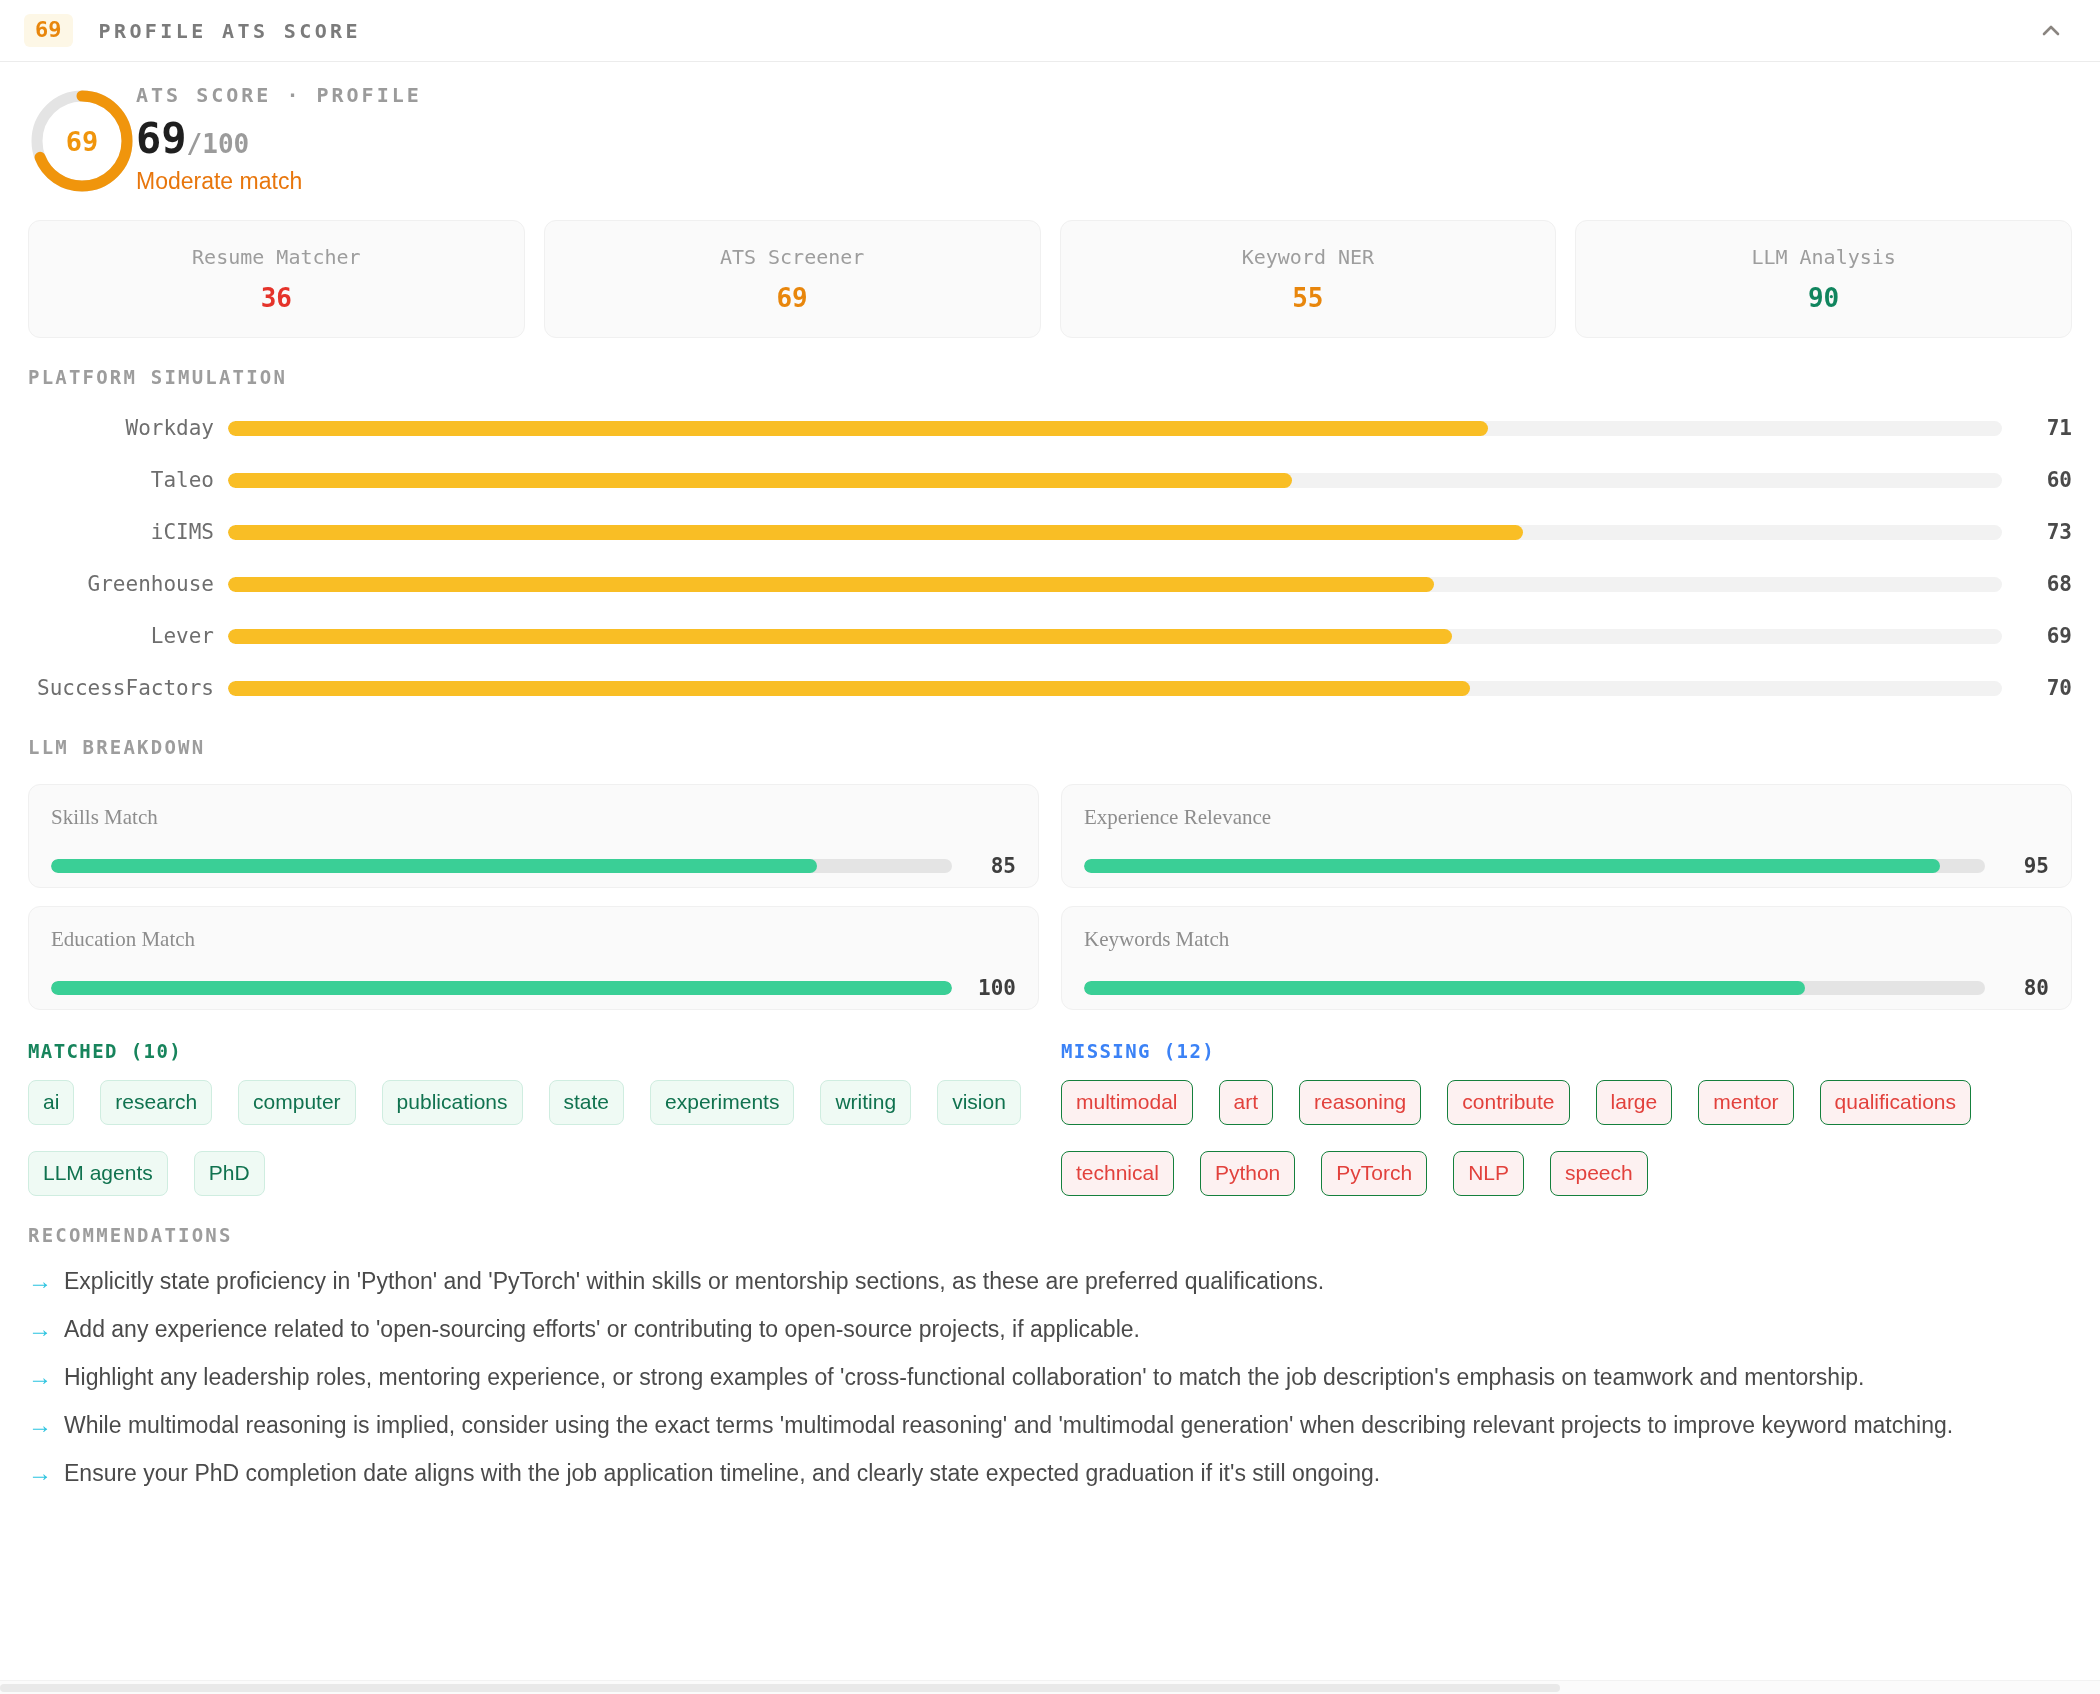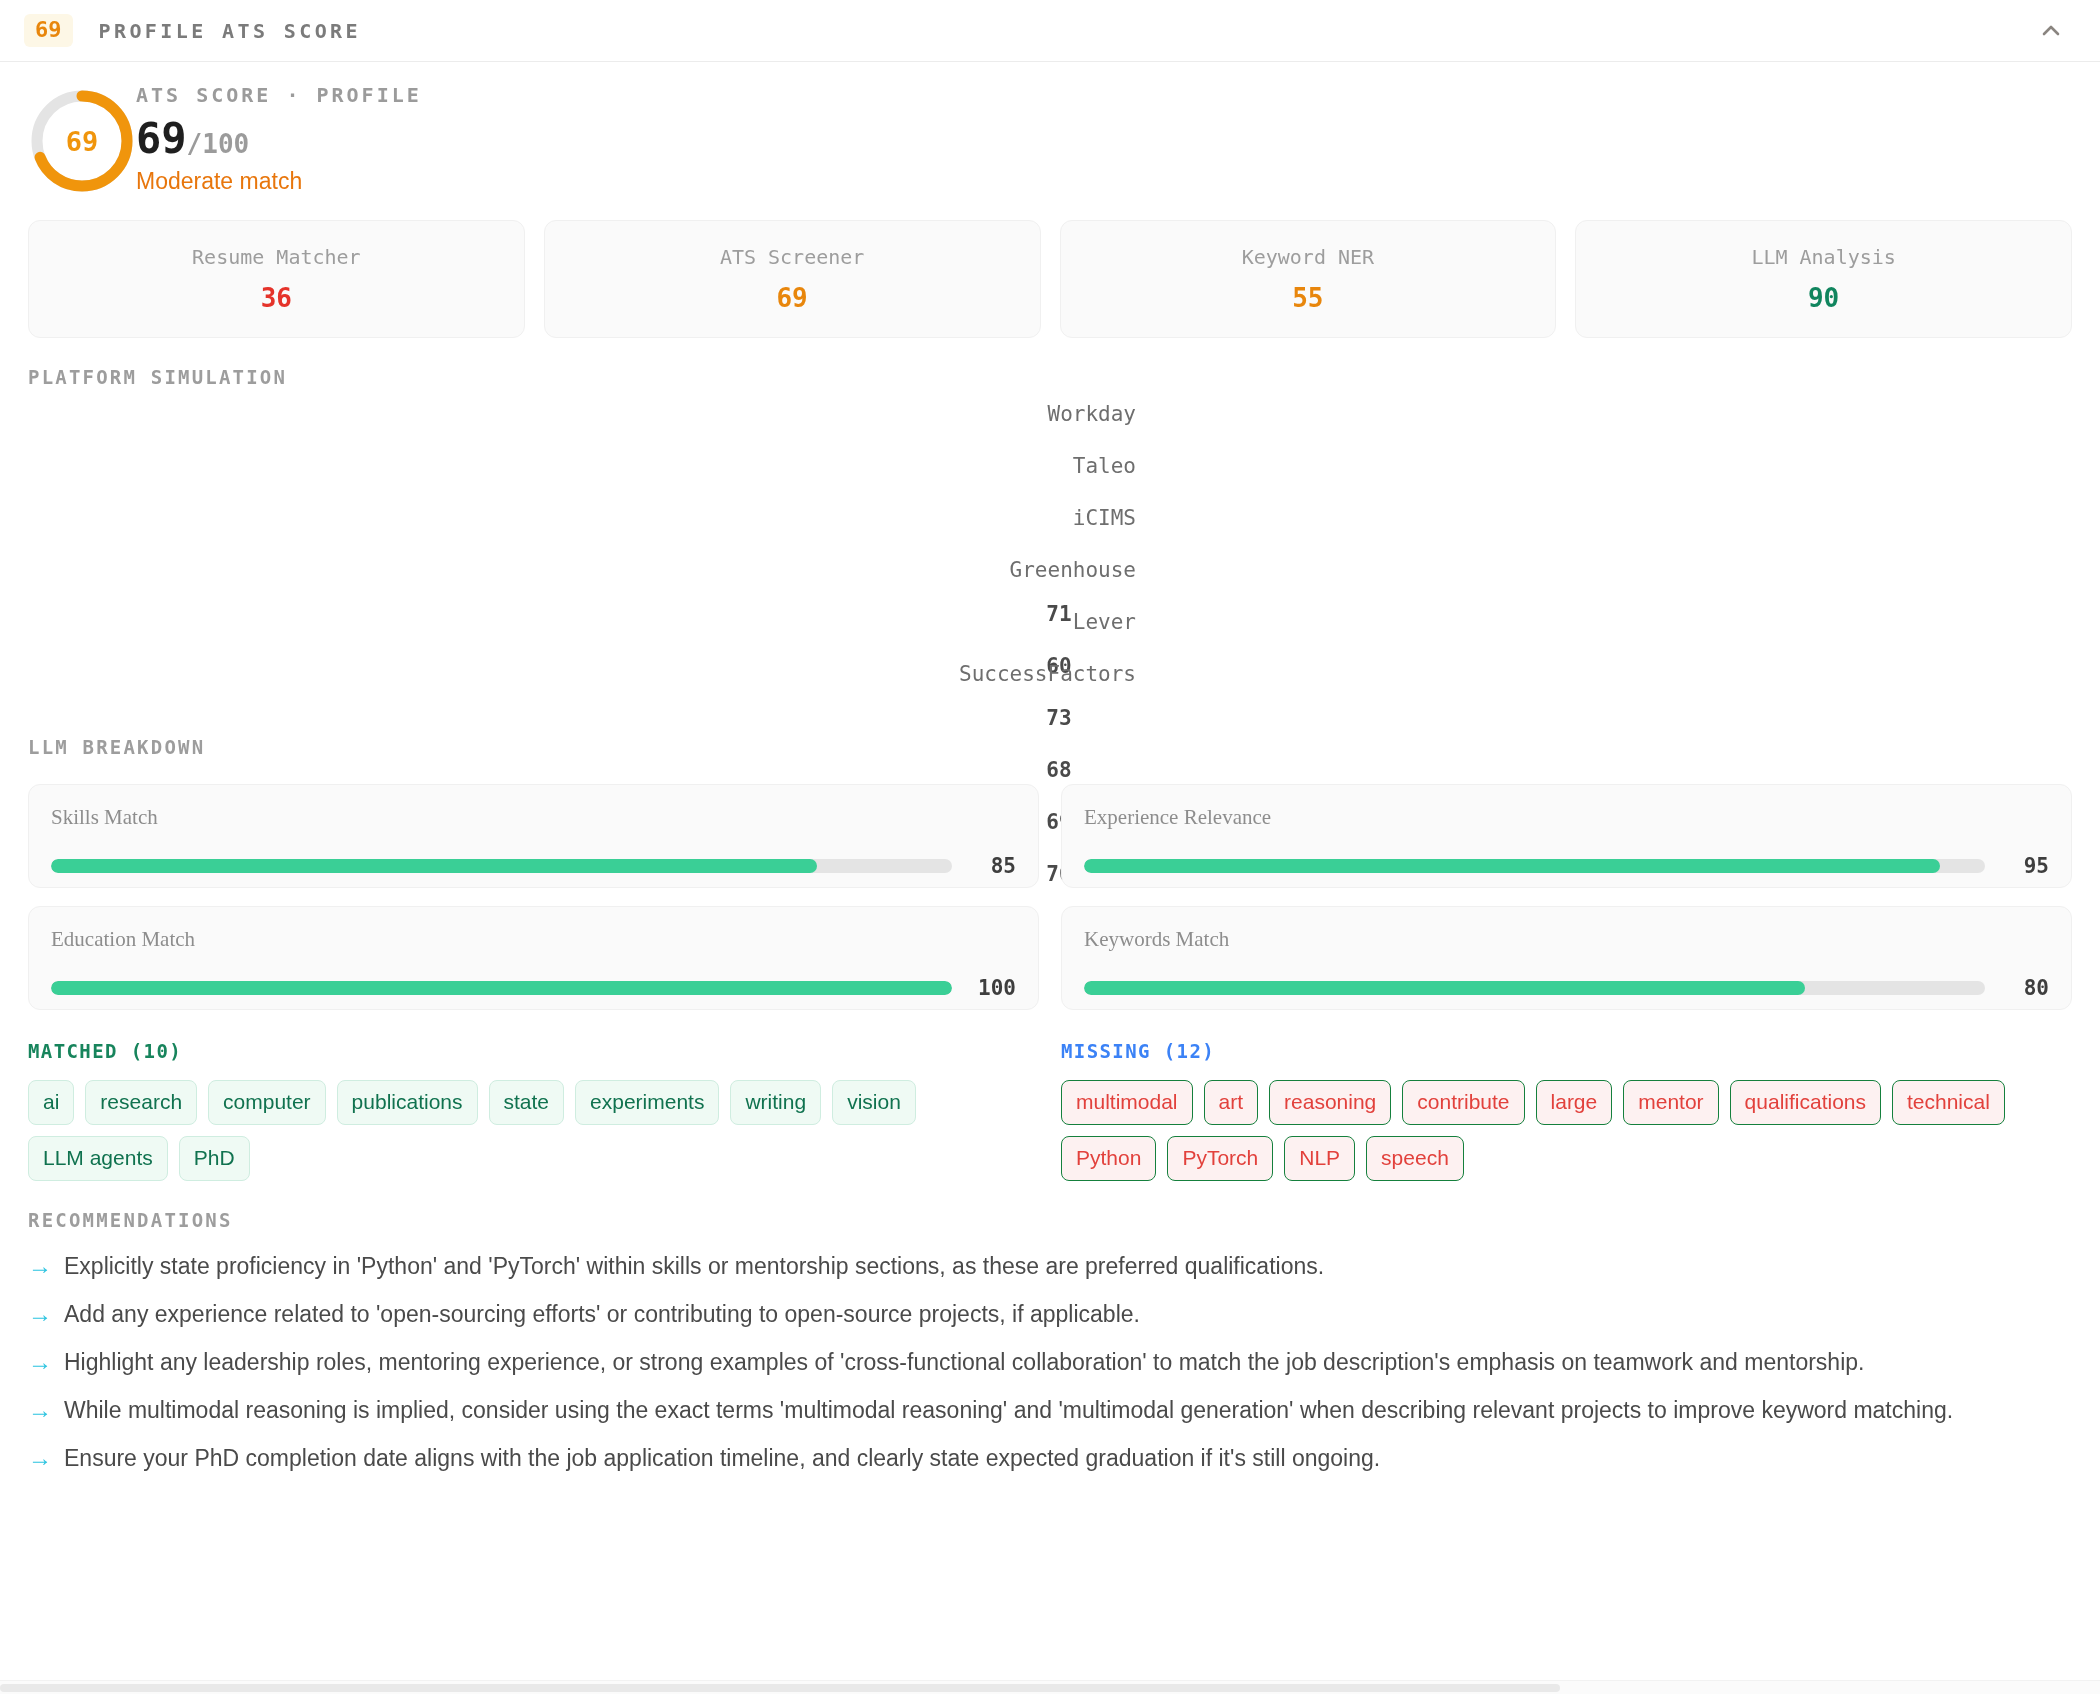--- a/index.html
+++ b/index.html
@@ -145,21 +145,20 @@
     color: #9d9d9d;
     padding: 0 28px;
   }
 
   
   .platform-wrap { padding: 28px 28px 0 28px; }
   .prow {
     display: flex;
     align-items: center;
     height: 52px;
-    flex-direction: column;
   }
   .prow-label {
     width: 200px;
     text-align: right;
     font-family: "DejaVu Sans Mono", monospace;
     font-size: 21px;
     color: #6e6e6e;
     padding-right: 14px;
     flex: 0 0 200px;
   }
@@ -236,21 +235,21 @@
   }
   .kw-head {
     font-family: "DejaVu Sans Mono", monospace;
     font-size: 19px;
     font-weight: bold;
     letter-spacing: 1.4px;
     margin-bottom: 18px;
   }
   .kw-head.matched { color: #17845C; }
   .kw-head.missing { color: #3b82f6; }
-  .chips { display: flex; flex-wrap: wrap; gap: 11px; }
+  .chips { display: flex; flex-wrap: wrap; gap: 26px; }
   .chip {
     font-size: 21px;
     padding: 8px 14px 10px 14px;
     border-radius: 8px;
     line-height: 1.2;
     cursor: default;
   }
   .chip.matched {
     background: #EFFAF4;
     border: 1px solid #CFEDE0;

